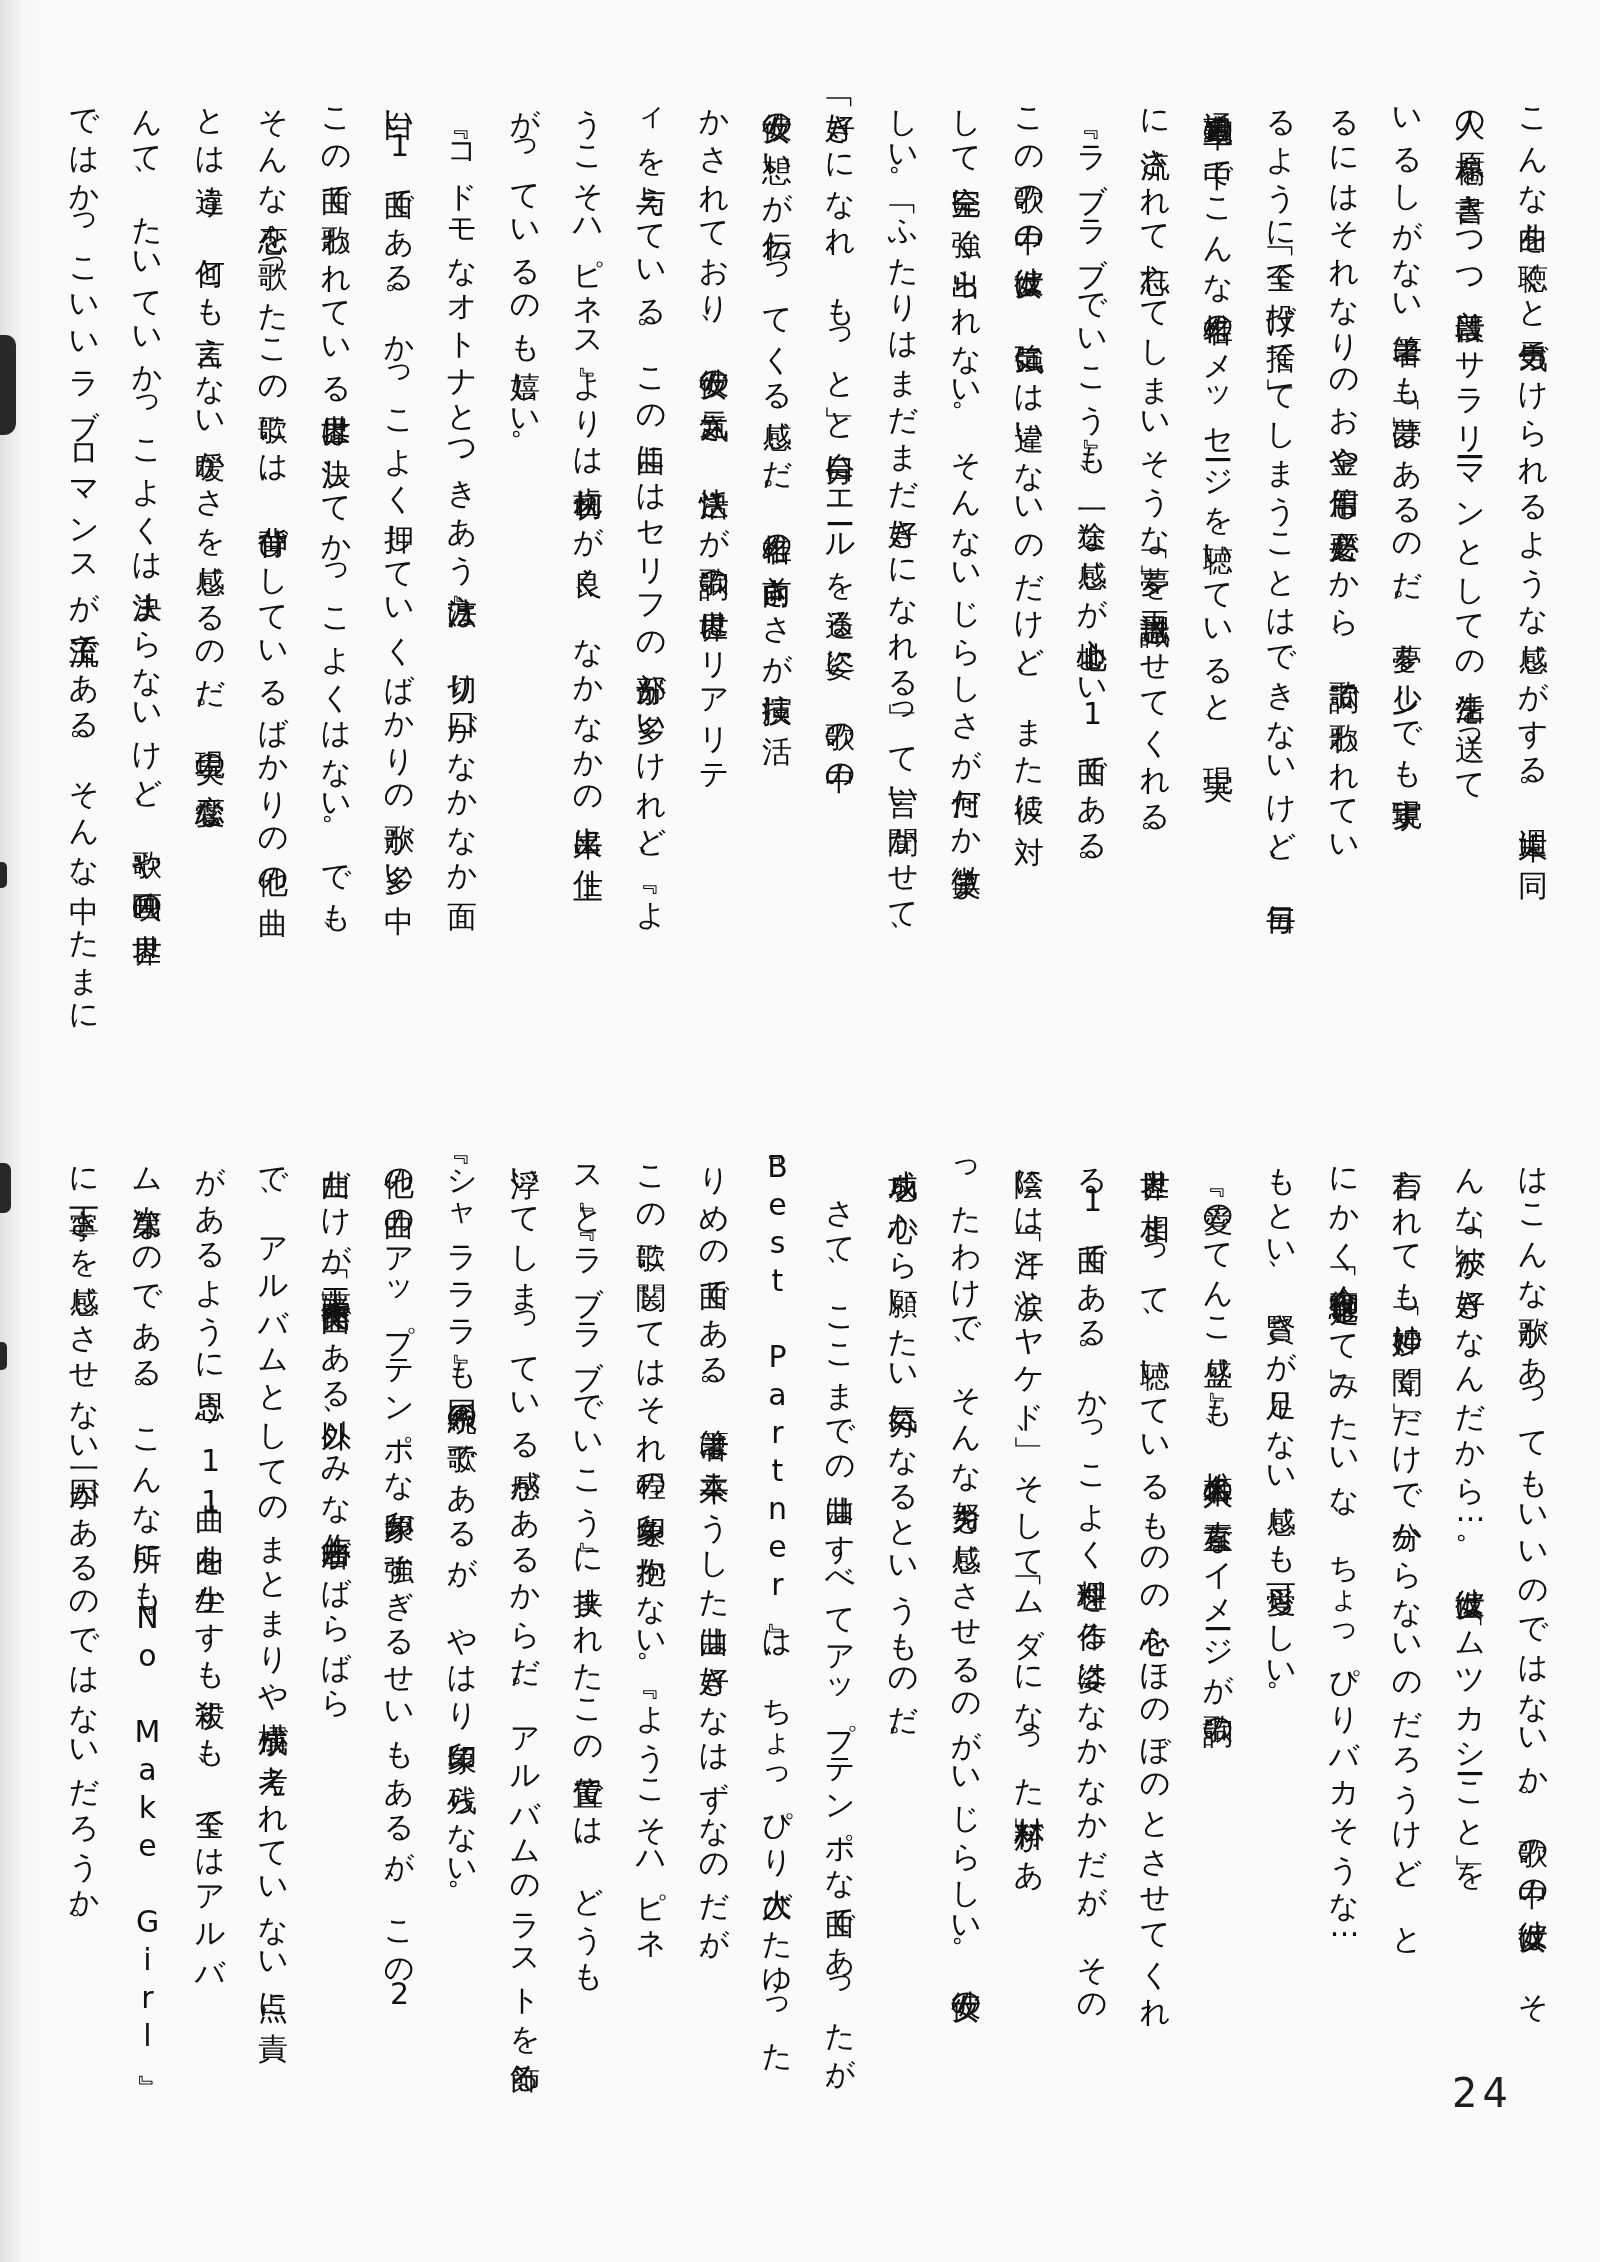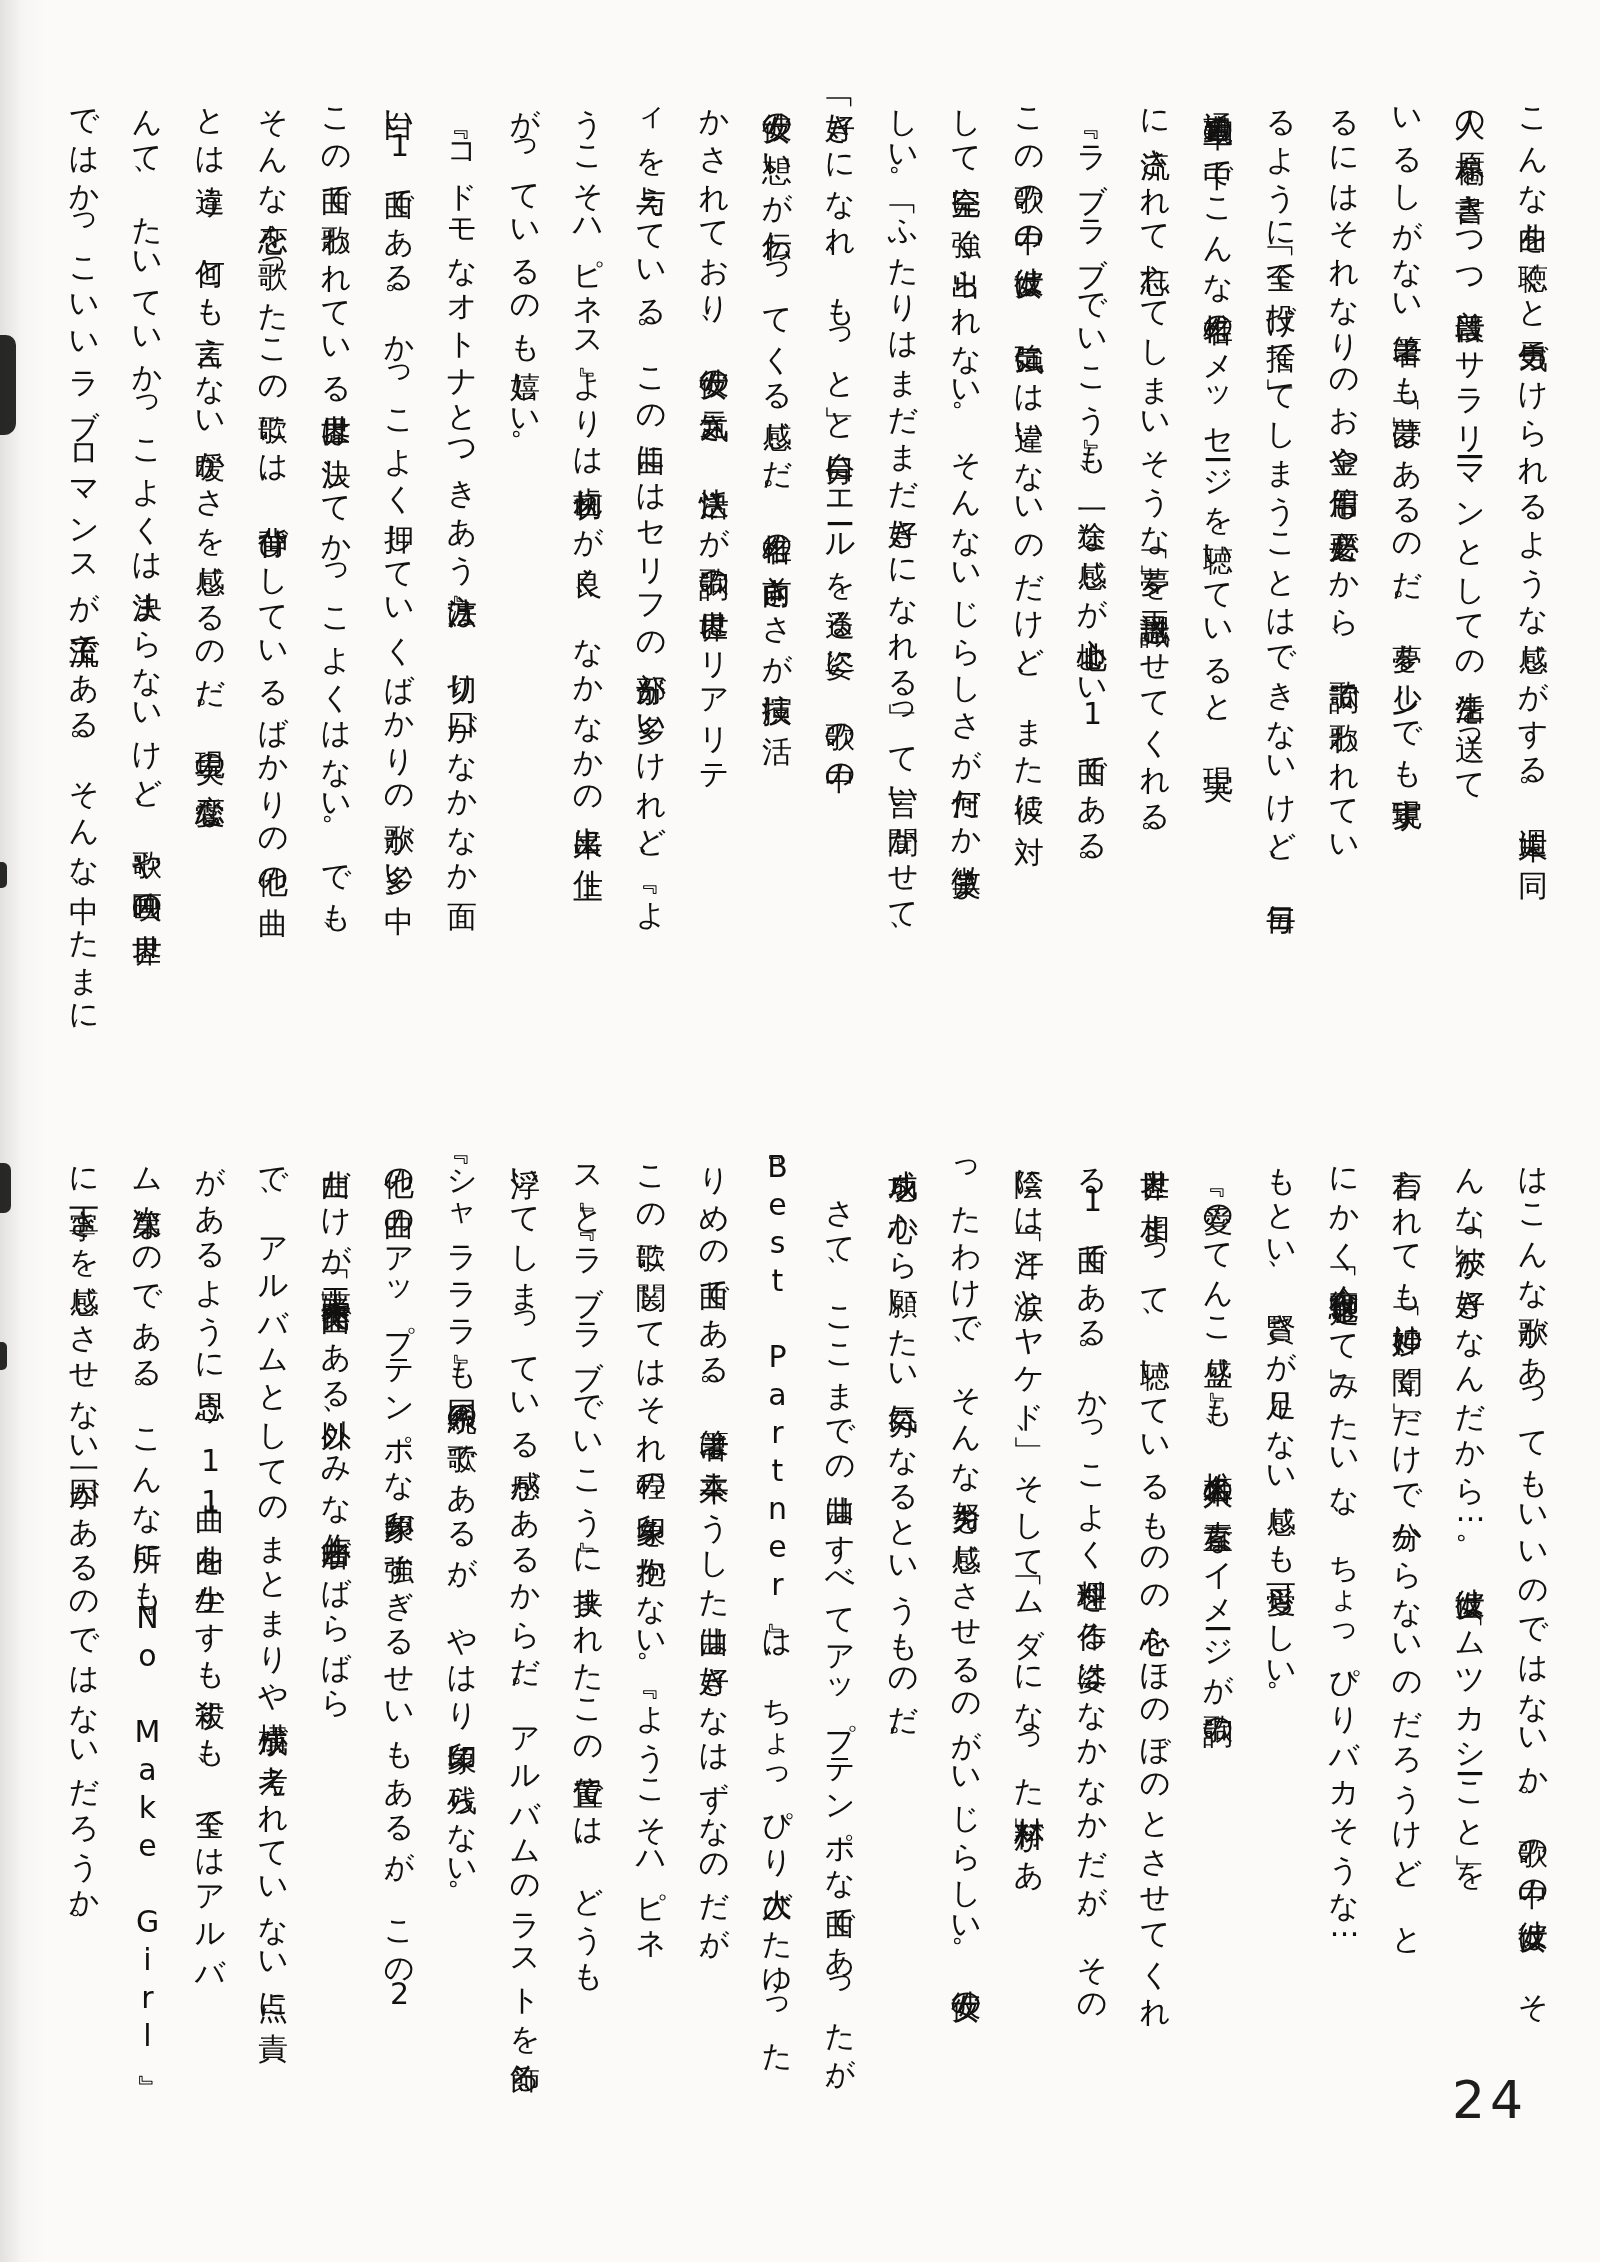--- a/index.html
+++ b/index.html
@@ -31,21 +31,21 @@
     white-space: nowrap;
     font-size: 30px;
     line-height: 63px;            
     letter-spacing: 3px;          
     color: #111;
     font-weight: 500;
   }
   .page-number {
     position: absolute;
     left: 1452px; top: 2070px;
-    font-size: 52px;
+    font-size: 40px;
     letter-spacing: 5px;
     color: #1d1d1d;
   }
   .smudge {
     position: absolute;
     left: 0;
     background: #060606;
     opacity: 0.85;
   }
   #smudge-1 { top: 335px;  width: 16px; height: 100px; border-radius: 0 10px 12px 0; }

